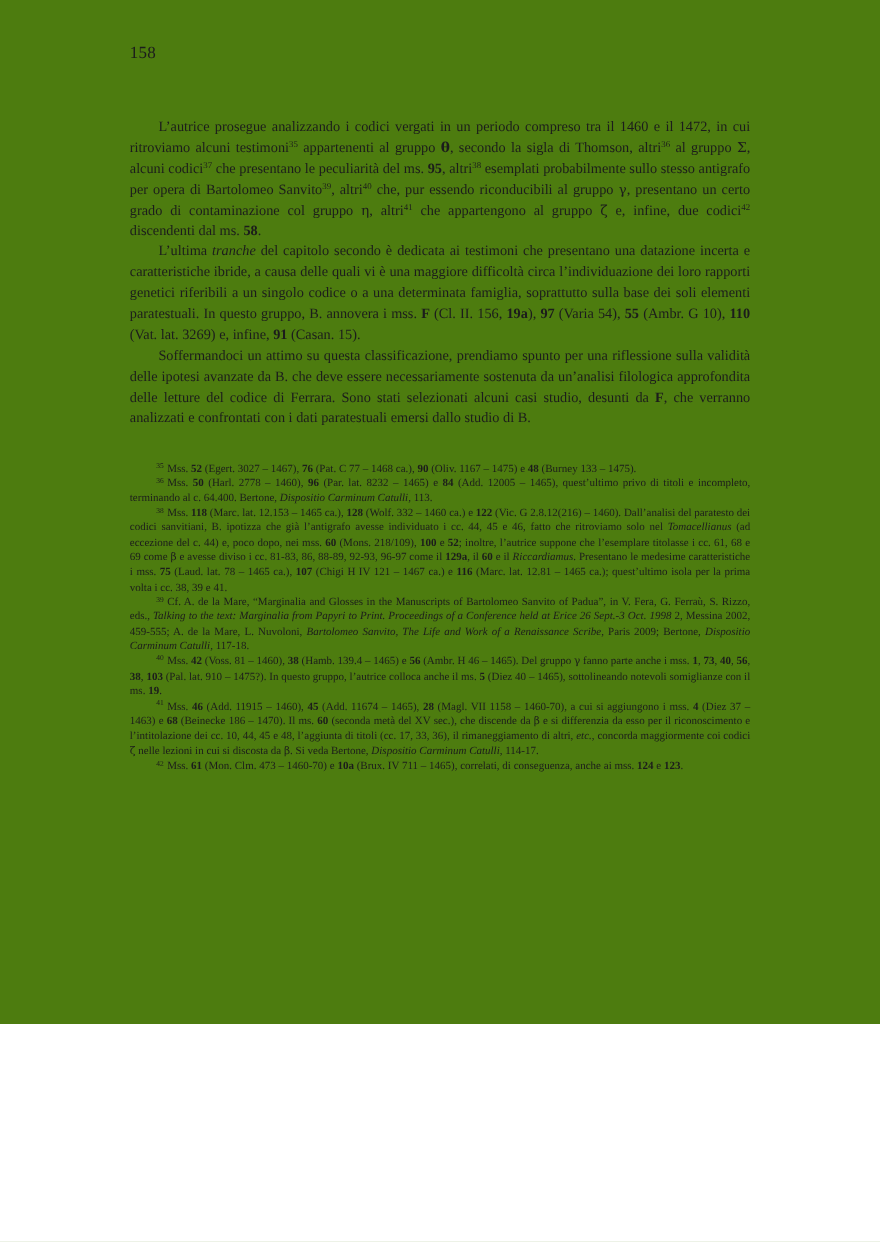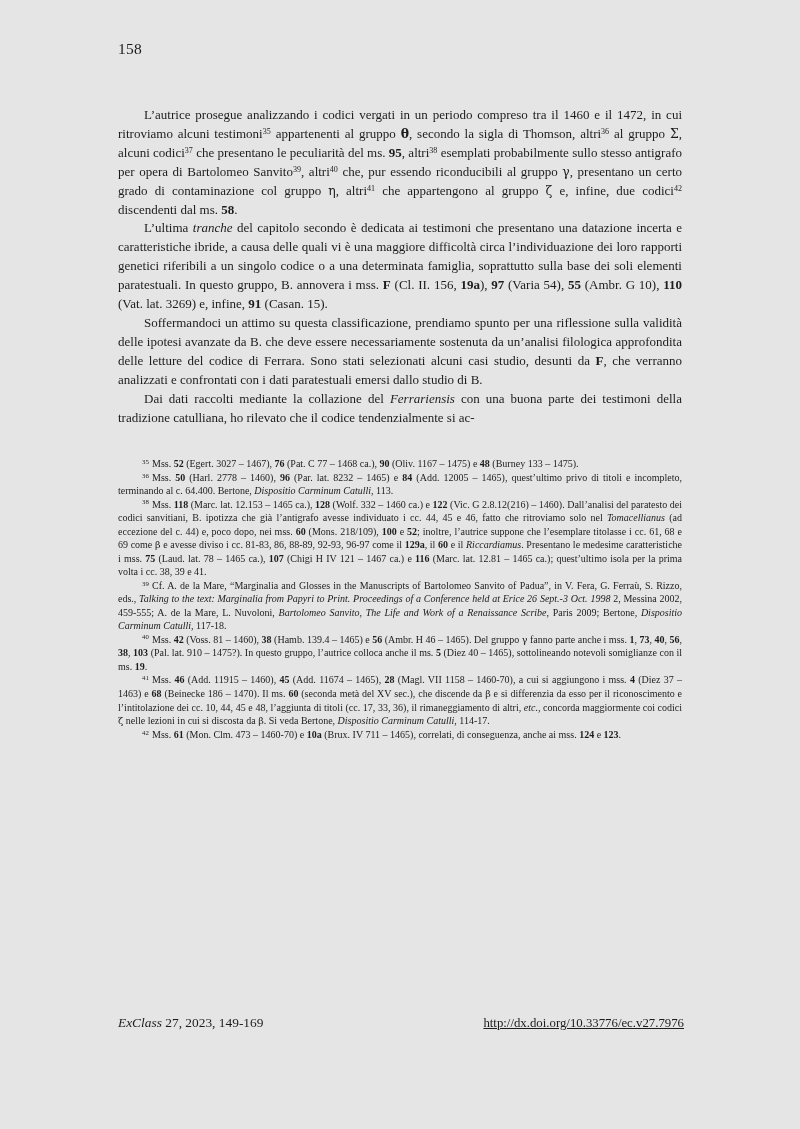--- a/index.html
+++ b/index.html
@@ -7,22 +7,22 @@
     padding: 0;
     background: #ffffff;
   }
   body {
     font-family: "Liberation Serif", "DejaVu Serif", serif;
     color: #1c1c1c;
   }
   .page {
     position: relative;
     width: 800px;
-    height: 1129px;
-    background: #e5e5e5;
+    height: 931px;
+    background: #4d7c0f;
     box-sizing: border-box;
     overflow: hidden;
   }
   .page-inner {
     position: absolute;
     left: 118px;
     top: 40px;
     width: 564px;
   }
 
@@ -113,21 +113,20 @@
   <div class="page-inner">
 
     <div class="running-head">
       <div class="folio">158</div>
     </div>
 
     <div class="body-text">
       <p>L’autrice prosegue analizzando i codici vergati in un periodo compreso tra il 1460 e il 1472, in cui ritroviamo alcuni testimoni<sup>35</sup> appartenenti al gruppo <span class="gk-b">θ</span>, secondo la sigla di Thomson, altri<sup>36</sup> al gruppo <span class="gk">Σ</span>, alcuni codici<sup>37</sup> che presentano le peculiarità del ms. <b>95</b>, altri<sup>38</sup> esemplati probabilmente sullo stesso antigrafo per opera di Bartolomeo Sanvito<sup>39</sup>, altri<sup>40</sup> che, pur essendo riconducibili al gruppo <span class="gk">γ</span>, presentano un certo grado di contaminazione col gruppo <span class="gk">η</span>, altri<sup>41</sup> che appartengono al gruppo <span class="gk">ζ</span> e, infine, due codici<sup>42</sup> discendenti dal ms. <b>58</b>.</p>
       <p>L’ultima <i>tranche</i> del capitolo secondo è dedicata ai testimoni che presentano una datazione incerta e caratteristiche ibride, a causa delle quali vi è una maggiore difficoltà circa l’individuazione dei loro rapporti genetici riferibili a un singolo codice o a una determinata famiglia, soprattutto sulla base dei soli elementi paratestuali. In questo gruppo, B. annovera i mss. <b>F</b> (Cl. II. 156, <b>19a</b>), <b>97</b> (Varia 54), <b>55</b> (Ambr. G 10), <b>110</b> (Vat. lat. 3269) e, infine, <b>91</b> (Casan. 15).</p>
       <p>Soffermandoci un attimo su questa classificazione, prendiamo spunto per una riflessione sulla validità delle ipotesi avanzate da B. che deve essere necessariamente sostenuta da un’analisi filologica approfondita delle letture del codice di Ferrara. Sono stati selezionati alcuni casi studio, desunti da <b>F</b>, che verranno analizzati e confrontati con i dati paratestuali emersi dallo studio di B.</p>
-      <p>Dai dati raccolti mediante la collazione del <i>Ferrariensis</i> con una buona parte dei testimoni della tradizione catulliana, ho rilevato che il codice tendenzialmente si ac-</p>
     </div>
 
     <div class="footnotes">
       <p><sup>35</sup><span>Mss. <b>52</b> (Egert. 3027 – 1467), <b>76</b> (Pat. C 77 – 1468 ca.), <b>90</b> (Oliv. 1167 – 1475) e <b>48</b> (Burney 133 – 1475).</span></p>
       <p><sup>36</sup><span>Mss. <b>50</b> (Harl. 2778 – 1460), <b>96</b> (Par. lat. 8232 – 1465) e <b>84</b> (Add. 12005 – 1465), quest’ultimo privo di titoli e incompleto, terminando al c. 64.400. Bertone, <i>Dispositio Carminum Catulli</i>, 113.</span></p>
       <p><sup>38</sup><span>Mss. <b>118</b> (Marc. lat. 12.153 – 1465 ca.), <b>128</b> (Wolf. 332 – 1460 ca.) e <b>122</b> (Vic. G 2.8.12(216) – 1460). Dall’analisi del paratesto dei codici sanvitiani, B. ipotizza che già l’antigrafo avesse individuato i cc. 44, 45 e 46, fatto che ritroviamo solo nel <i>Tomacellianus</i> (ad eccezione del c. 44) e, poco dopo, nei mss. <b>60</b> (Mons. 218/109), <b>100</b> e <b>52</b>; inoltre, l’autrice suppone che l’esemplare titolasse i cc. 61, 68 e 69 come <span class="gk">β</span> e avesse diviso i cc. 81-83, 86, 88-89, 92-93, 96-97 come il <b>129a</b>, il <b>60</b> e il <i>Riccardiamus</i>. Presentano le medesime caratteristiche i mss. <b>75</b> (Laud. lat. 78 – 1465 ca.), <b>107</b> (Chigi H IV 121 – 1467 ca.) e <b>116</b> (Marc. lat. 12.81 – 1465 ca.); quest’ultimo isola per la prima volta i cc. 38, 39 e 41.</span></p>
       <p><sup>39</sup><span>Cf. A. de la Mare, “Marginalia and Glosses in the Manuscripts of Bartolomeo Sanvito of Padua”, in V. Fera, G. Ferraù, S. Rizzo, eds., <i>Talking to the text: Marginalia from Papyri to Print. Proceedings of a Conference held at Erice 26 Sept.-3 Oct. 1998</i> 2, Messina 2002, 459-555; A. de la Mare, L. Nuvoloni, <i>Bartolomeo Sanvito, The Life and Work of a Renaissance Scribe</i>, Paris 2009; Bertone, <i>Dispositio Carminum Catulli</i>, 117-18.</span></p>
       <p><sup>40</sup><span>Mss. <b>42</b> (Voss. 81 – 1460), <b>38</b> (Hamb. 139.4 – 1465) e <b>56</b> (Ambr. H 46 – 1465). Del gruppo <span class="gk">γ</span> fanno parte anche i mss. <b>1</b>, <b>73</b>, <b>40</b>, <b>56</b>, <b>38</b>, <b>103</b> (Pal. lat. 910 – 1475?). In questo gruppo, l’autrice colloca anche il ms. <b>5</b> (Diez 40 – 1465), sottolineando notevoli somiglianze con il ms. <b>19</b>.</span></p>
       <p><sup>41</sup><span>Mss. <b>46</b> (Add. 11915 – 1460), <b>45</b> (Add. 11674 – 1465), <b>28</b> (Magl. VII 1158 – 1460-70), a cui si aggiungono i mss. <b>4</b> (Diez 37 – 1463) e <b>68</b> (Beinecke 186 – 1470). Il ms. <b>60</b> (seconda metà del XV sec.), che discende da <span class="gk">β</span> e si differenzia da esso per il riconoscimento e l’intitolazione dei cc. 10, 44, 45 e 48, l’aggiunta di titoli (cc. 17, 33, 36), il rimaneggiamento di altri, <i>etc.</i>, concorda maggiormente coi codici <span class="gk">ζ</span> nelle lezioni in cui si discosta da <span class="gk">β</span>. Si veda Bertone, <i>Dispositio Carminum Catulli</i>, 114-17.</span></p>
       <p><sup>42</sup><span>Mss. <b>61</b> (Mon. Clm. 473 – 1460-70) e <b>10a</b> (Brux. IV 711 – 1465), correlati, di conseguenza, anche ai mss. <b>124</b> e <b>123</b>.</span></p>

